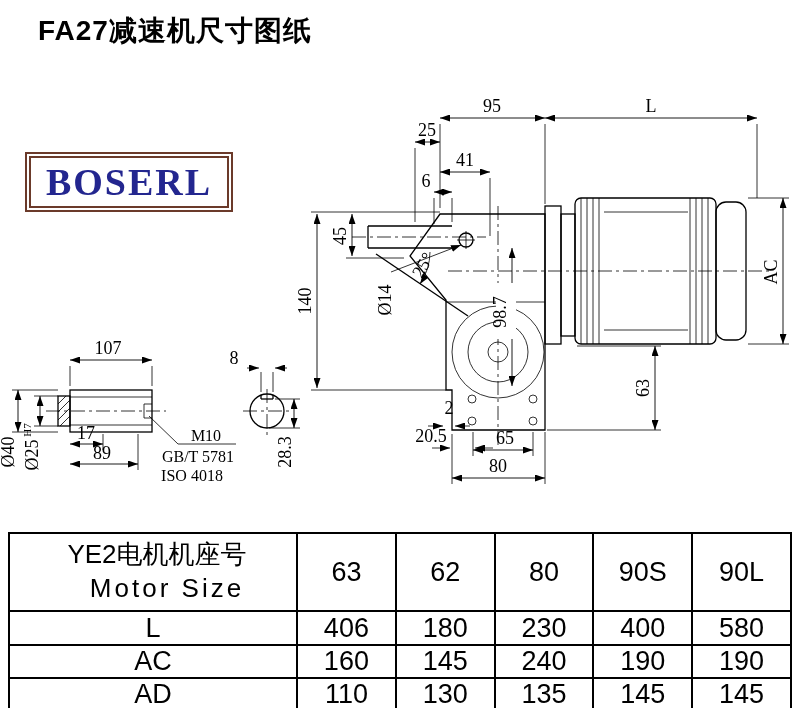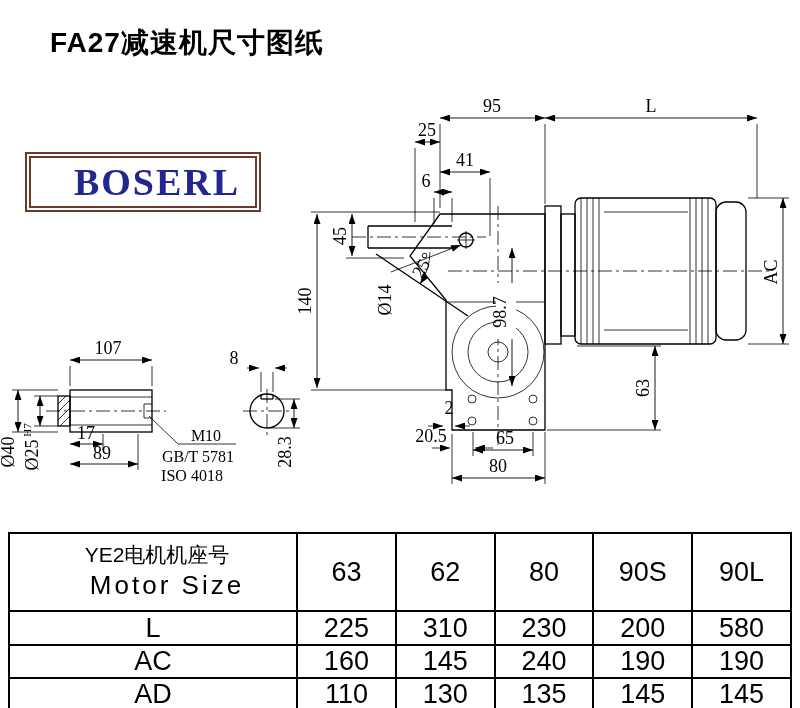--- a/index.html
+++ b/index.html
@@ -1,29 +1,28 @@
 <!DOCTYPE html>
 <html><head>
 <meta charset="utf-8">
 <style>
   html,body{margin:0;padding:0;}
   body{
     width:800px;height:708px;position:relative;background:#ffffff;
     font-family:"Liberation Sans",sans-serif;overflow:hidden;
   }
   .title{
-    position:absolute;left:38px;top:12px;margin:12px;
+    position:absolute;left:38px;top:12px;margin:0;
     font-size:28px;font-weight:bold;color:#000;letter-spacing:1px;
     font-family:"Liberation Sans",sans-serif;
   }
   .logo{
     position:absolute;left:25px;top:152px;width:196px;height:48px;
     border:6px double #6b3a2a;display:flex;align-items:center;justify-content:center;
     background:#fff;
-    padding-left:28px;
   }
   .logo span{
     font-family:"Liberation Serif",serif;font-size:38px;font-weight:bold;
     color:#23268f;letter-spacing:2px;line-height:1;
   }
   svg.drawing{position:absolute;left:0;top:0;}
   svg text{font-family:"Liberation Serif",serif;font-size:18px;fill:#000;}
   svg text.small{font-size:16px;}
   svg text.tiny{font-size:11px;}
   .ln{stroke:#000;stroke-width:1.3;fill:none;}
@@ -38,21 +37,21 @@
   table.size-table td{
     border:2px solid #000;text-align:center;vertical-align:middle;
     font-size:27px;color:#000;padding:0;
   }
   table.size-table col.c0{width:288px;}
   tr.hdr{height:78px;}
   tr.r1{height:34px;}
   tr.r2{height:29px;}
   tr.r3{height:29px;}
   td.hdr-cell{text-align:left;padding-left:22px;}
-  td.hdr-cell .l1{font-size:21px;line-height:1.3;margin-left:8px;}
+  td.hdr-cell .l1{font-size:26px;line-height:1.3;margin-left:8px;}
   td.hdr-cell .l2{font-size:26px;letter-spacing:3px;line-height:1.3;padding-left:28px;}
 </style>
 </head>
 <body>
 
 <div class="page">
 
   <h1 class="title">FA27减速机尺寸图纸</h1>
 
   <div class="logo">
@@ -265,24 +264,24 @@
           <div class="l2">Motor Size</div>
         </td>
         <td>63</td>
         <td>62</td>
         <td>80</td>
         <td>90S</td>
         <td>90L</td>
       </tr>
       <tr class="r1">
         <td>L</td>
-        <td>225</td>
-        <td>310</td>
+        <td>406</td>
+        <td>180</td>
         <td>230</td>
-        <td>200</td>
+        <td>400</td>
         <td>580</td>
       </tr>
       <tr class="r2">
         <td>AC</td>
         <td>160</td>
         <td>145</td>
         <td>240</td>
         <td>190</td>
         <td>190</td>
       </tr>

